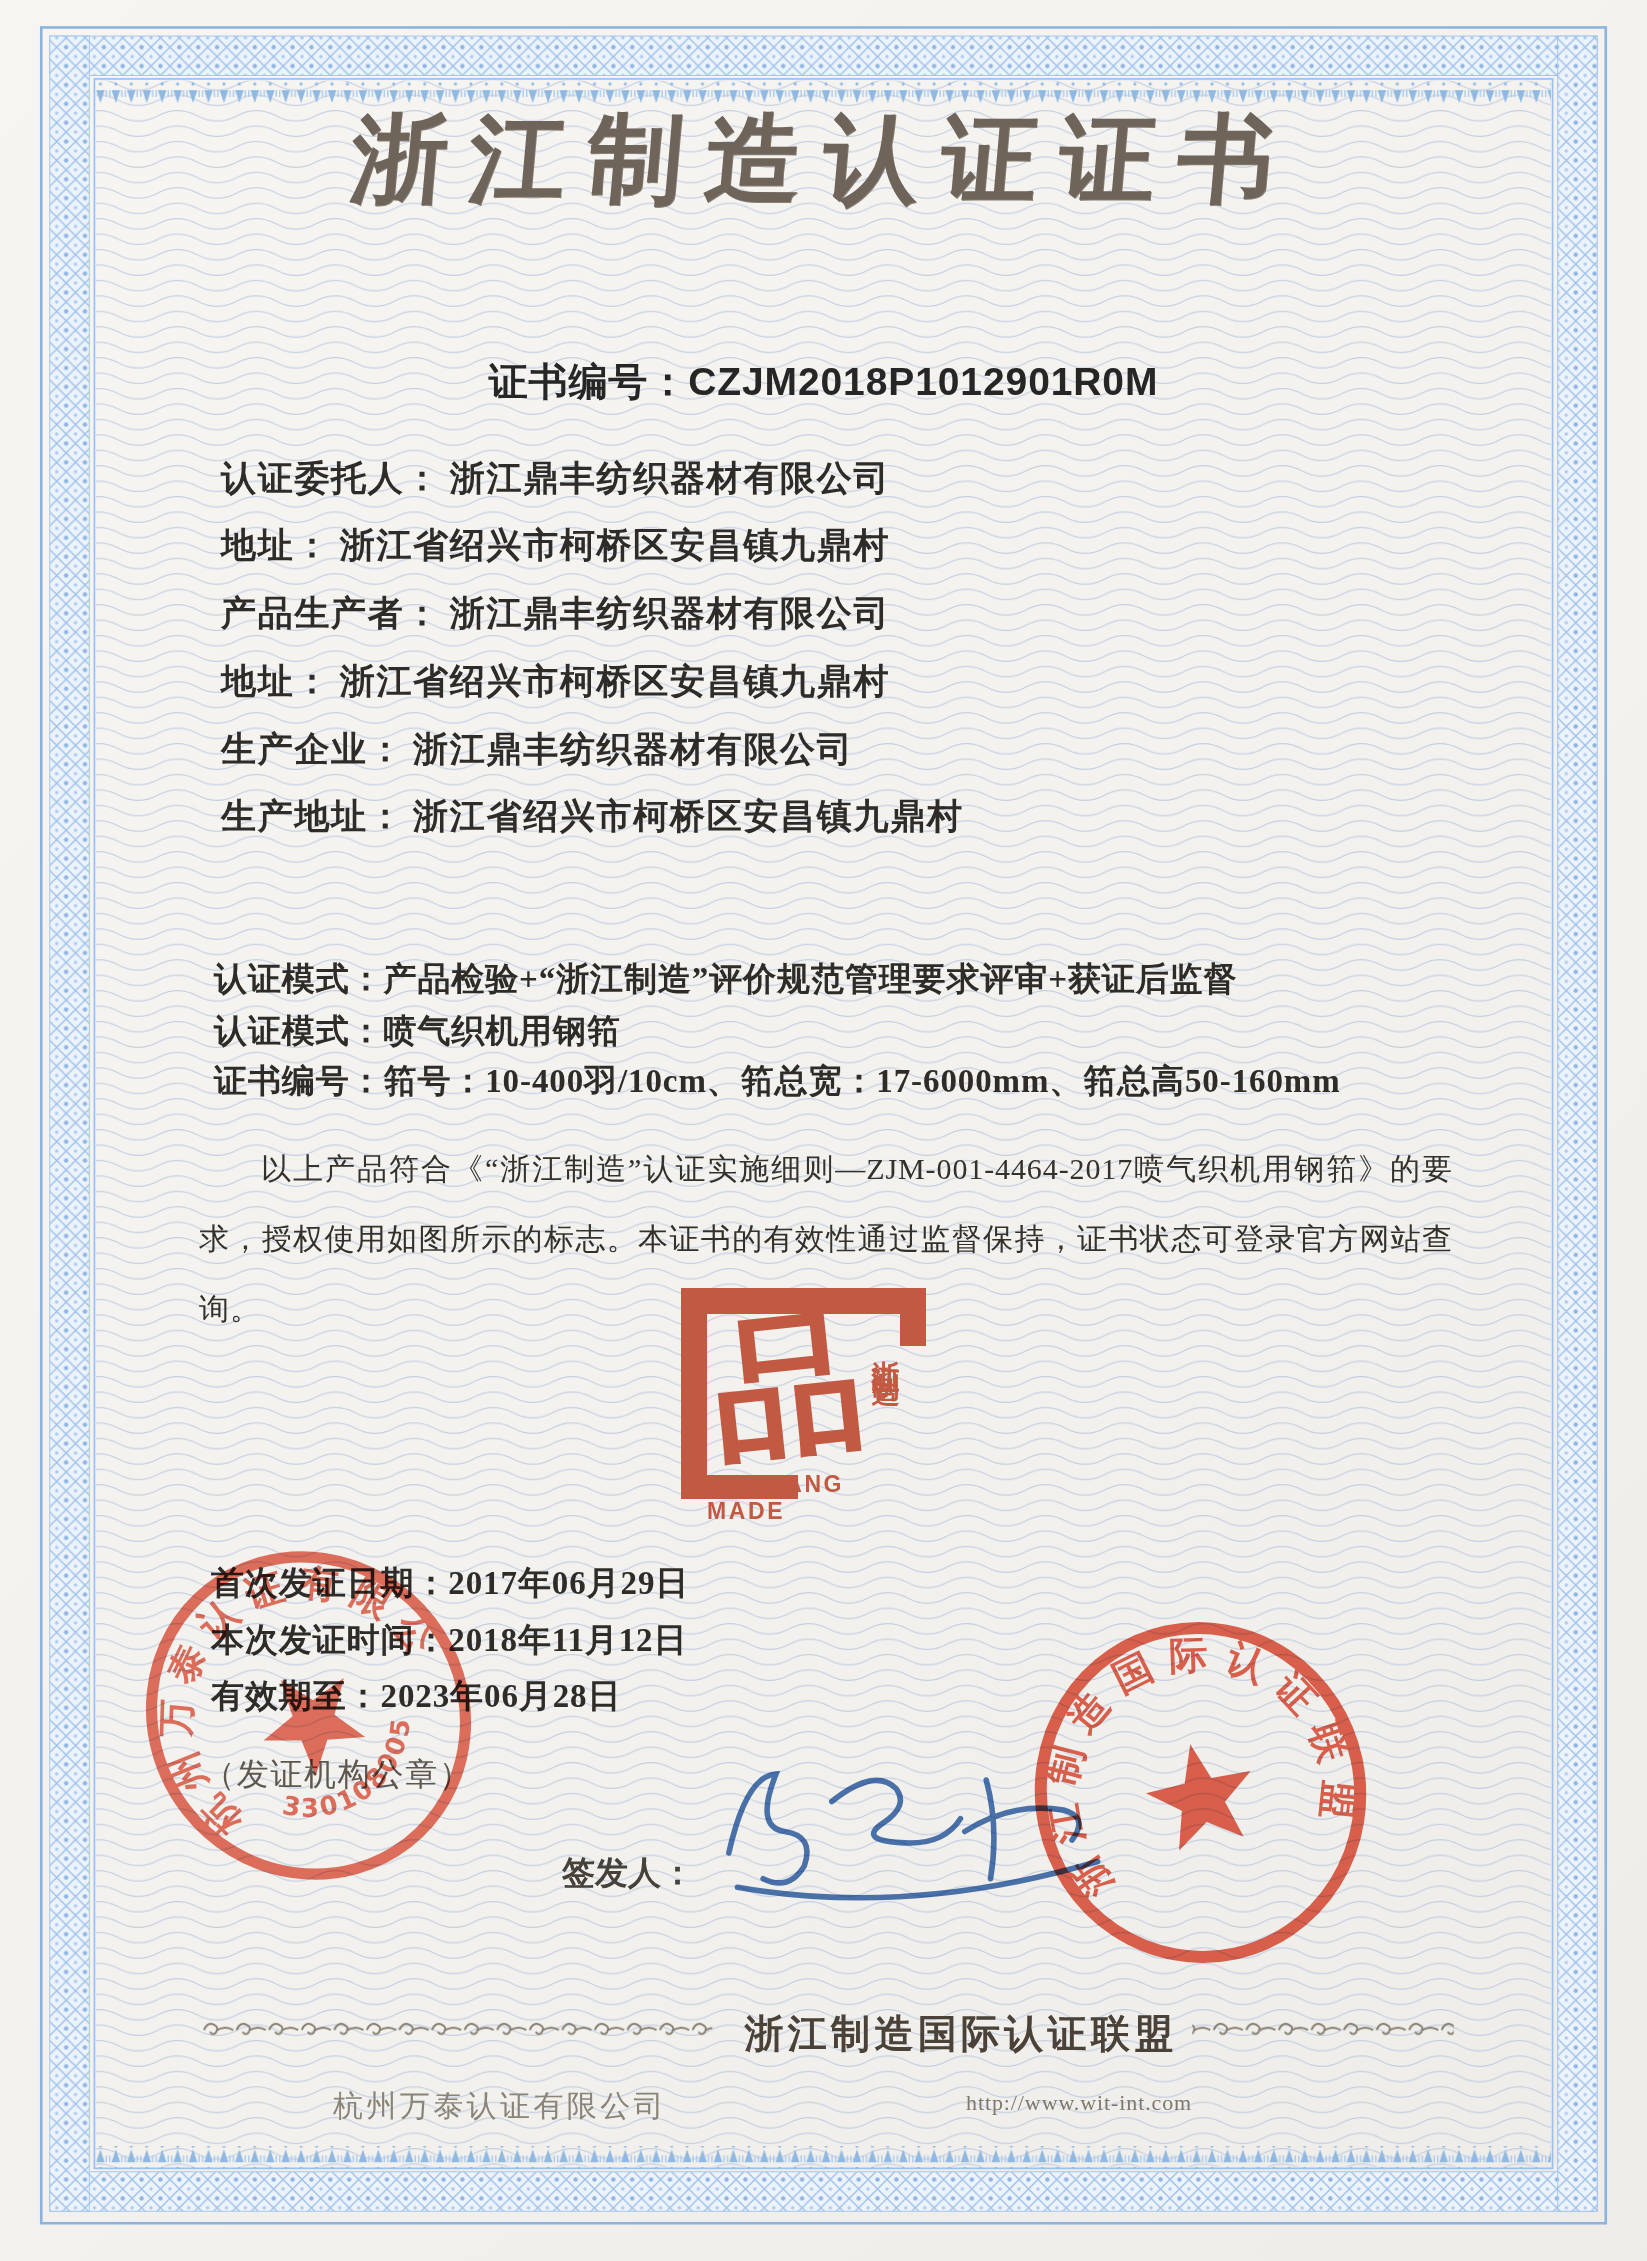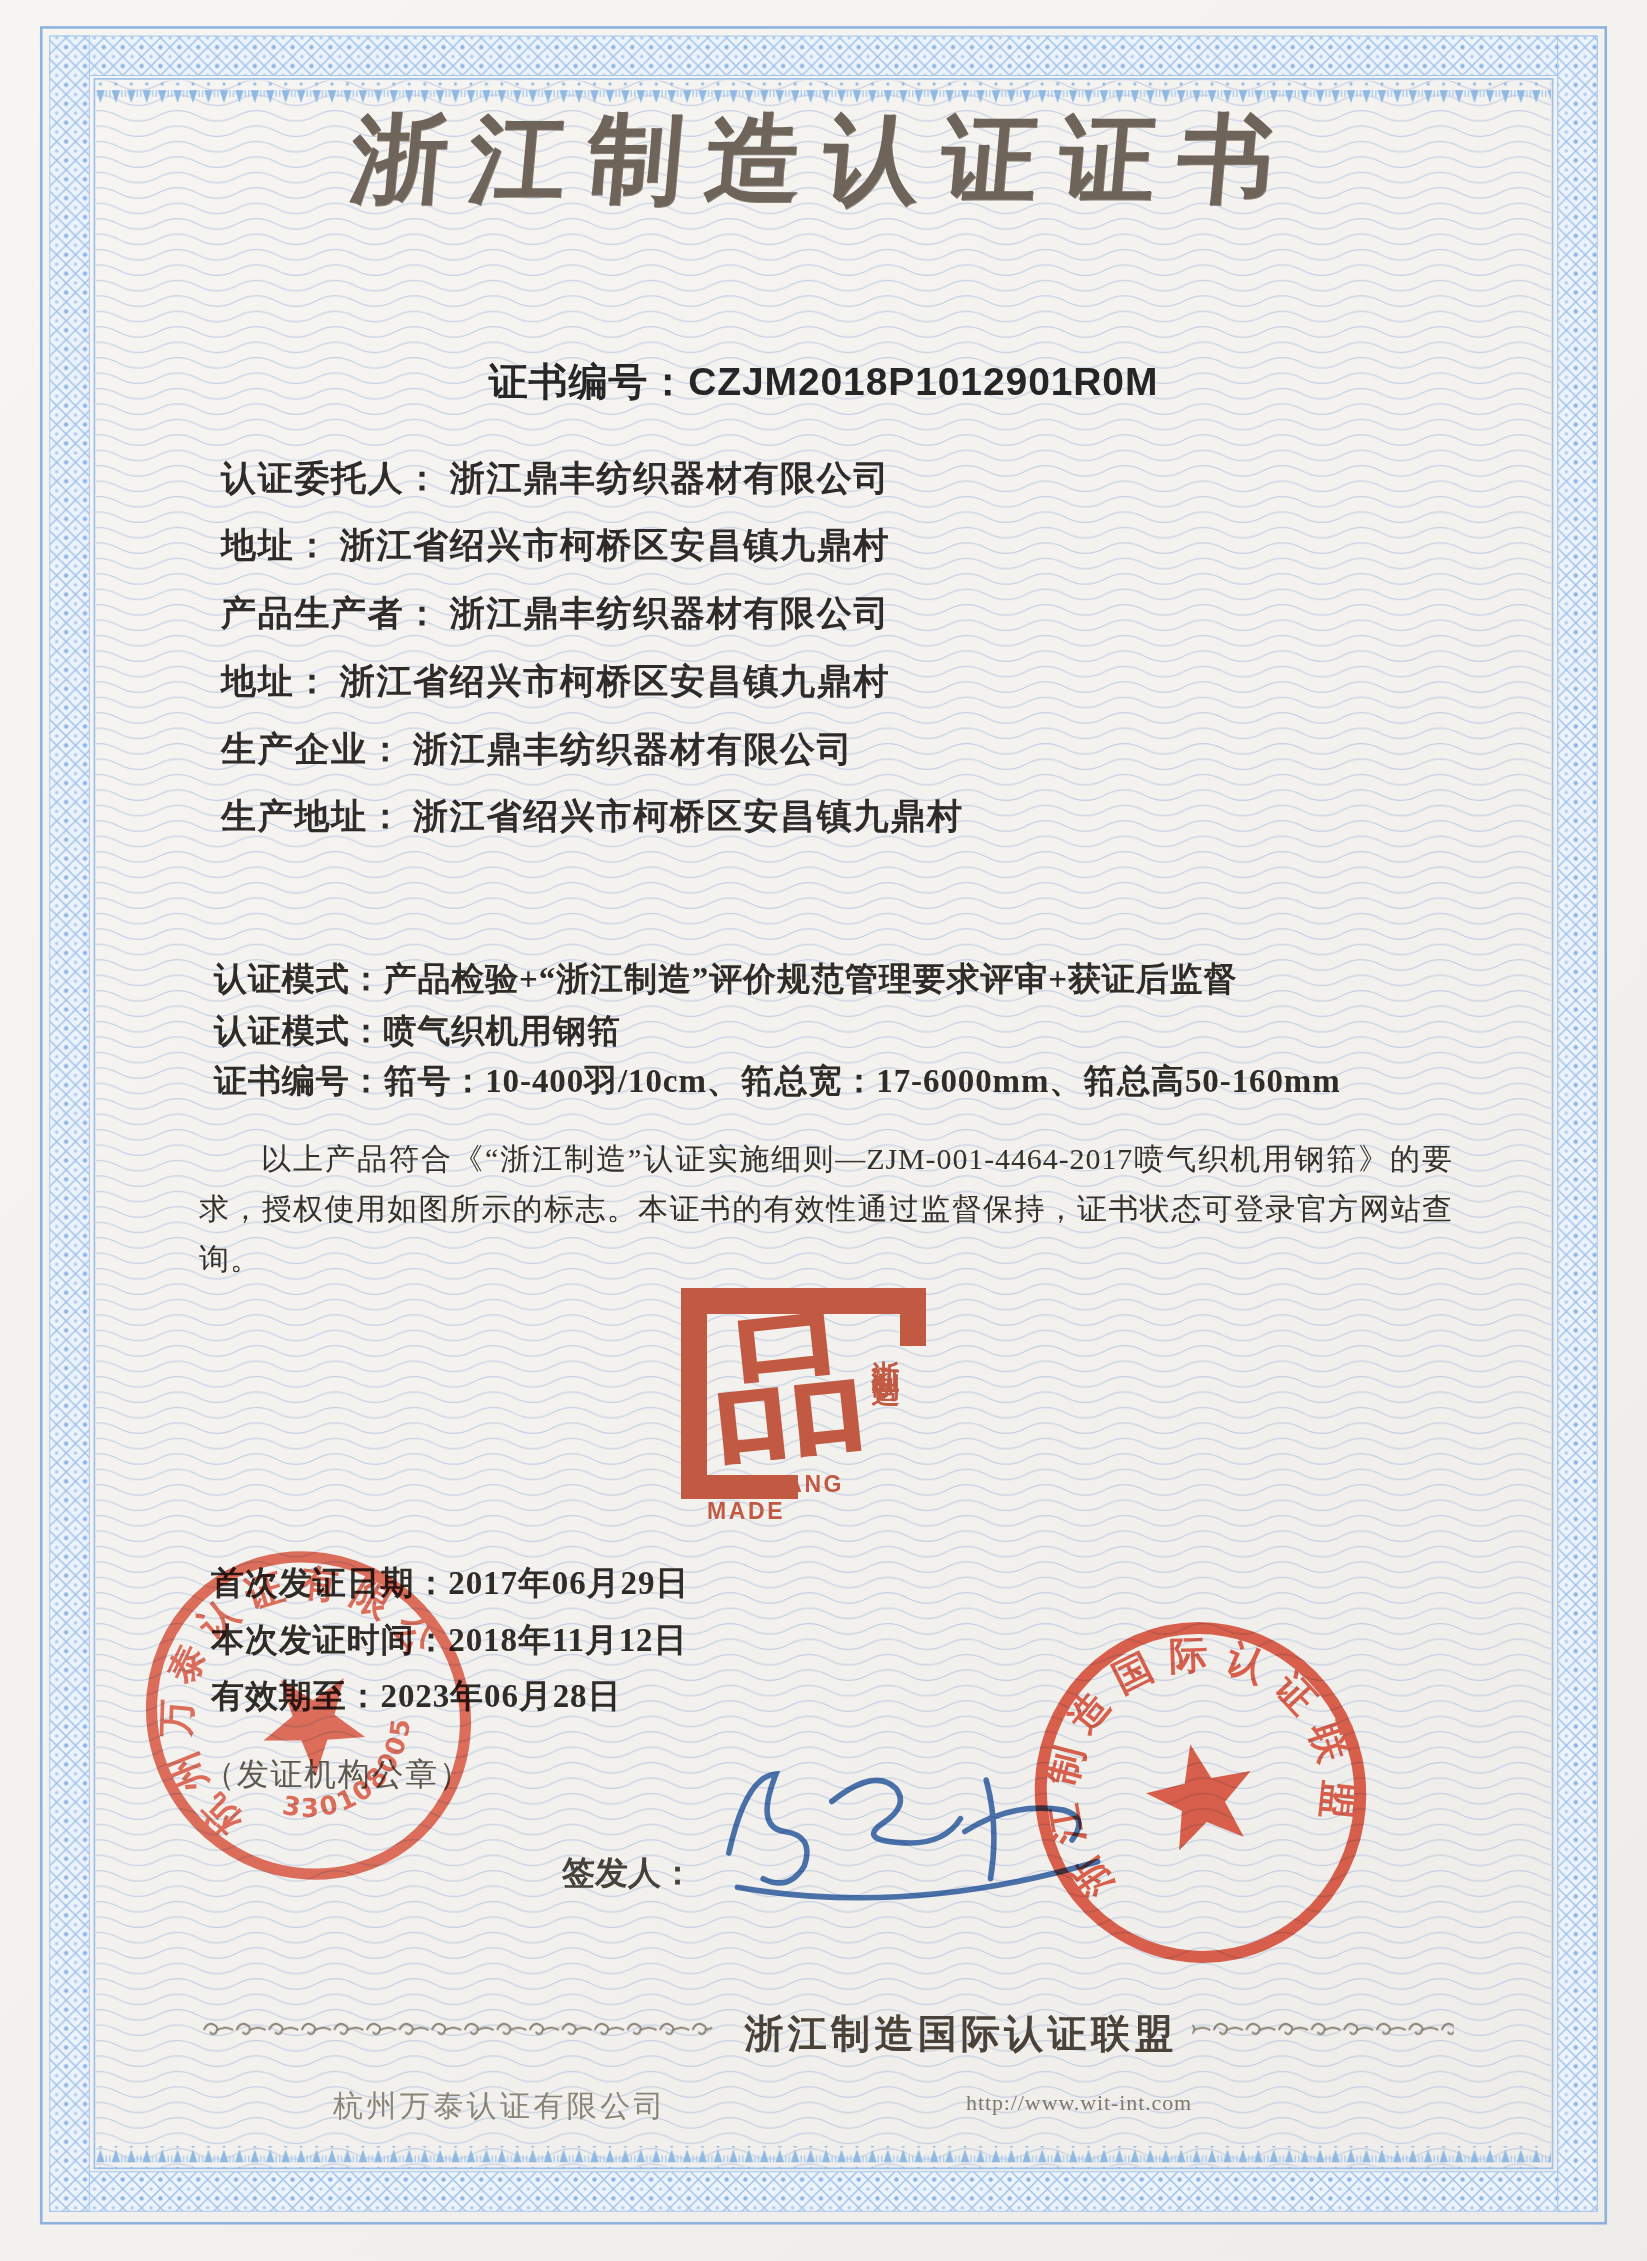--- a/index.html
+++ b/index.html
@@ -11,21 +11,21 @@
 
   .title{left:0;right:0;top:96px;text-align:center;font-family:"DejaVu Serif",serif;
          font-size:96px;font-weight:700;letter-spacing:22px;color:#6f6459;
          transform:skewX(-5deg);text-shadow:0.9px 0.9px 0 #8a8076;}
   .certno{left:0;right:0;top:355px;text-align:center;font-size:39px;font-weight:700;color:#262626;letter-spacing:0.9px;}
 
   .frow{left:221px;font-size:35px;font-weight:700;color:#2e2b28;letter-spacing:1.7px;}
   .frow .flab{margin-right:8.6px;}
   .srow{left:214px;font-family:"Liberation Serif",serif;font-size:33px;font-weight:700;color:#2f2c27;letter-spacing:0.9px;}
   .statement{left:199px;top:1134px;width:1254px;font-family:"Liberation Serif",serif;
-             font-size:30px;line-height:50px;color:#34302a;text-align:justify;text-indent:62px;letter-spacing:0.9px;}
+             font-size:30px;line-height:70px;color:#34302a;text-align:justify;text-indent:62px;letter-spacing:0.9px;}
 
   .logo{left:681px;top:1283px;width:245px;height:244px;color:#c25a43;}
   .logo div{position:absolute;}
   .lg-top{left:0;top:5.1px;width:245px;height:26px;background:#c25a43;}
   .lg-right-stub{right:0;top:5.1px;width:26px;height:58px;background:#c25a43;}
   .lg-left{left:0;top:5.1px;width:26px;height:211px;background:#c25a43;}
   .lg-bottom-stub{left:0;top:192px;width:117px;height:24px;background:#c25a43;}
   .lg-glyph{left:24px;top:15.4px;width:165px;height:175px;font-family:"DejaVu Serif",serif;
             font-size:151px;line-height:175px;text-align:center;font-weight:700;transform:rotate(-6deg);}
   .lg-vert{right:22px;top:55px;writing-mode:vertical-rl;font-size:28px;font-weight:700;letter-spacing:6px;}

